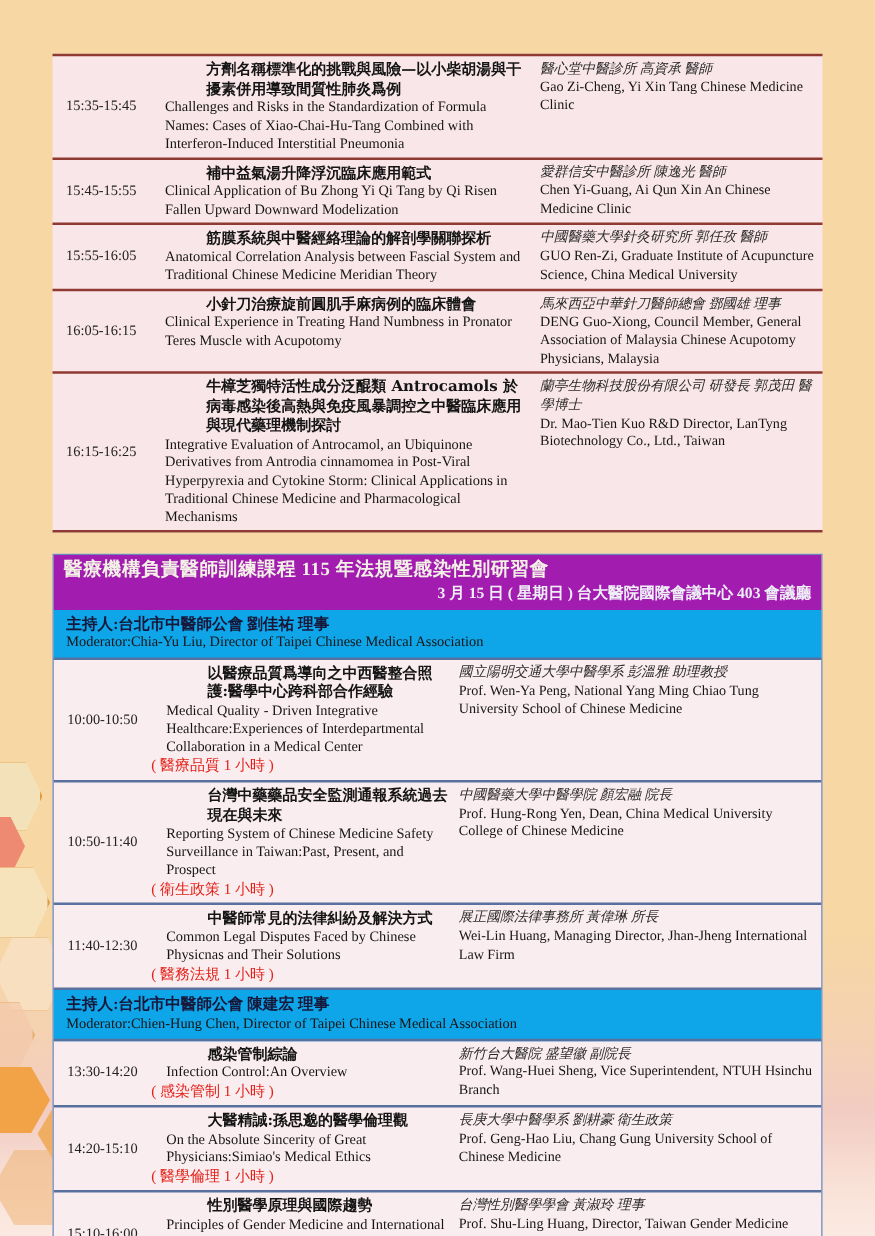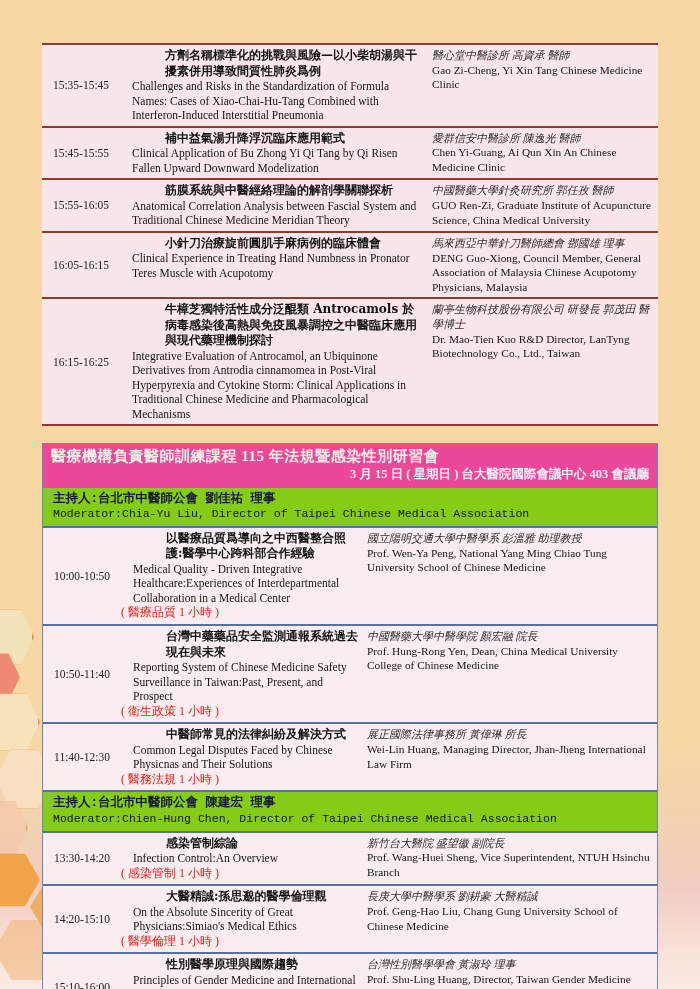--- a/index.html
+++ b/index.html
@@ -51,24 +51,24 @@
   .trow .time,.t1row .time{width:78px; flex:0 0 78px; display:flex; align-items:center; justify-content:center;
         font-size:11.5px; color:#222;}
   .t1row .title{flex:0 0 306px; width:306px; padding-right:6px;}
   .t1row .speaker{flex:1; padding-right:4px;}
   .zh{font-family:"DejaVu Serif","Liberation Serif",serif; font-weight:bold; font-size:12px; line-height:1.3; color:#151515;margin-left:45px;}
   .en{font-size:11.5px; line-height:1.26; color:#151515;margin-left:12px;}
   .szh{font-style:italic; font-weight:500; font-size:11px; line-height:1.35; color:#2a2a2a;}
   .sen{font-size:11.3px; line-height:1.28; color:#151515;}
   
   .t2{margin-top:17px; border:1px solid #6B86B8; background:#FAEDEF;}
-  .band{background:#ec4899; color:#F3F1E6; padding:3px 8px 5px 8px;}
+  .band{background:#a21caf; color:#F3F1E6; padding:3px 8px 5px 8px;}
   .band .l1{font-size:15px; font-weight:bold; letter-spacing:.5px; line-height:1.25;}
   .band .l2{font-size:12.5px; font-weight:bold; color:#EFEFF7; line-height:1.25; margin-top:1px;text-align:right;}
-  .modrow{background:#84cc16; padding:3px 8px 4px 10px; border-bottom:2px solid #58719F;font-family:Liberation Mono, monospace;}
+  .modrow{background:#0ea5e9; padding:3px 8px 4px 10px; border-bottom:2px solid #58719F;}
   .modrow .mzh{font-weight:bold; font-size:12.5px; color:#17173a; line-height:1.3;}
   .modrow .men{font-size:11.5px; color:#151515; line-height:1.3;}
   .trow{display:flex; padding:3px 0; border-bottom:2px solid #58719F;}
   .trow:last-child{border-bottom:none;}
   .trow .title{flex:0 0 240px; width:240px; padding-right:6px;}
   .trow .speaker{flex:1; padding-right:4px;}
   .credit{color:#E32119; font-weight:normal; font-size:12px; line-height:1.3;}
 </style>
 </head>
 <body>
@@ -247,21 +247,21 @@
       </div>
 
       <div class="trow">
         <div class="time">14:20-15:10</div>
         <div class="title">
           <div class="zh">大醫精誠:孫思邈的醫學倫理觀</div>
           <div class="en">On the Absolute Sincerity of Great Physicians:Simiao's Medical Ethics</div>
           <div class="credit">( 醫學倫理 1 小時 )</div>
         </div>
         <div class="speaker">
-          <div class="szh">長庚大學中醫學系 劉耕豪 大醫精誠</div>
+          <div class="szh">長庚大學中醫學系 劉耕豪 衛生政策</div>
           <div class="sen">Prof. Geng-Hao Liu, Chang Gung University School of Chinese Medicine</div>
         </div>
       </div>
 
       <div class="trow">
         <div class="time">15:10-16:00</div>
         <div class="title">
           <div class="zh">性別醫學原理與國際趨勢</div>
           <div class="en">Principles of Gender Medicine and International Progress</div>
           <div class="credit">( 衛生政策 1 小時 )</div>

